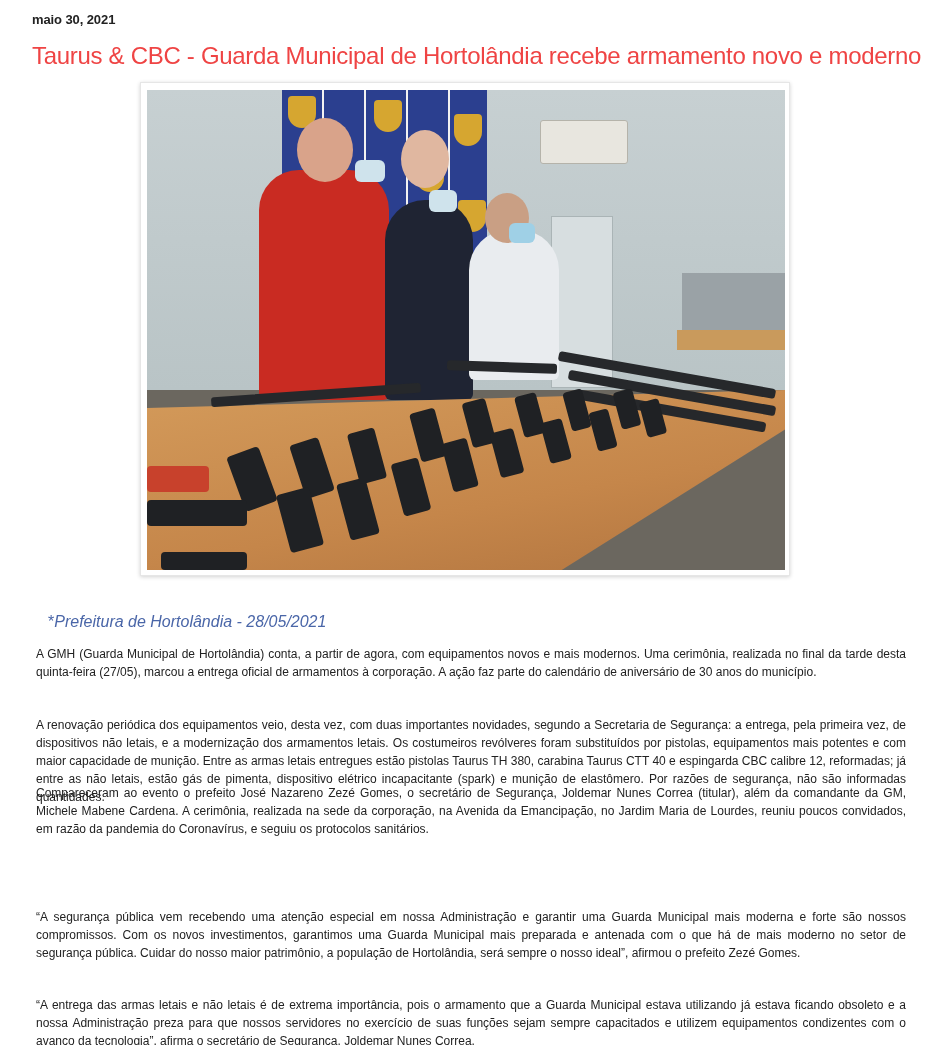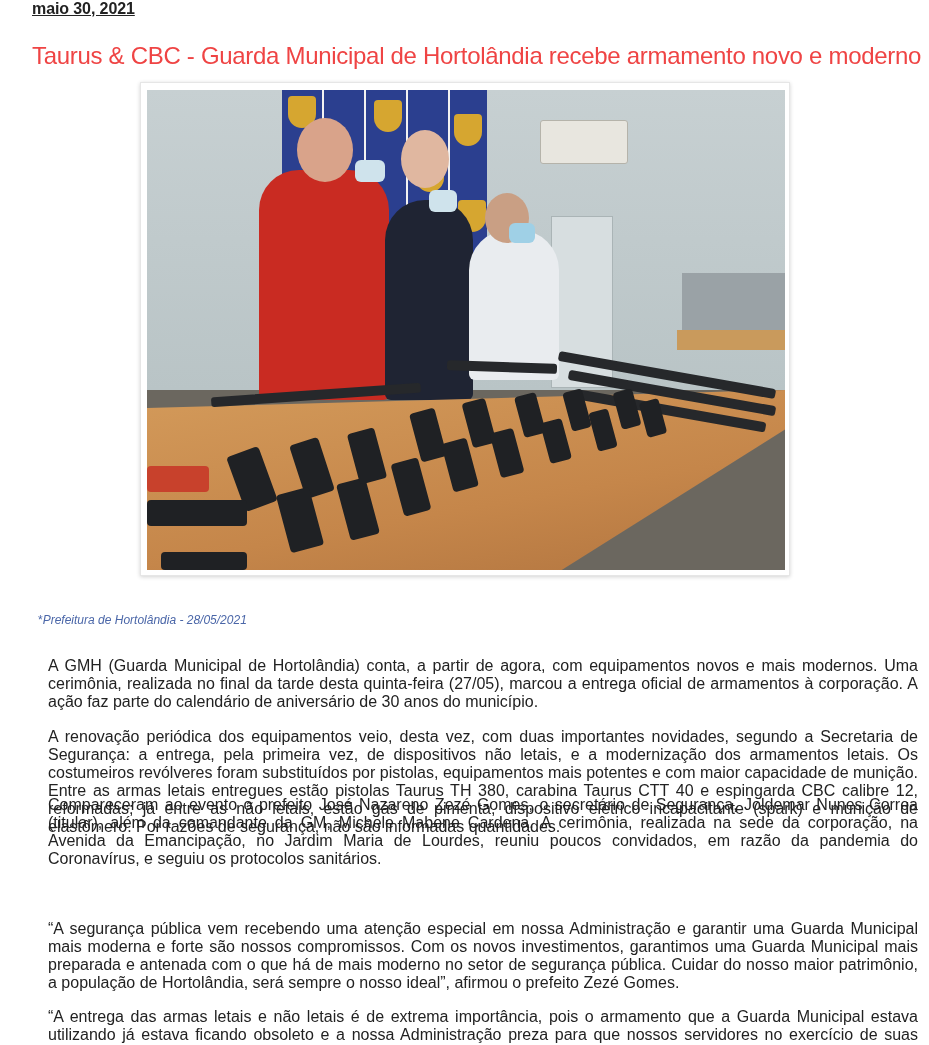--- a/index.html
+++ b/index.html
@@ -17,26 +17,25 @@
     }
     .post {
       position: absolute;
       left: 32px;
       top: 0;
       width: 870px;
     }
     .post-date {
       position: absolute;
       left: 0;
-      top: 0;
-      font-size: 16px;
+      top: 12px;
+      font-size: 13px;
       font-weight: bold;
       color: #222222;
       letter-spacing: -0.1px;
-      text-decoration: underline;
     }
     .post-title {
       position: absolute;
       left: 0;
       top: 42px;
       margin: 0;
       font-size: 24px;
       font-weight: normal;
       color: #ef4444;
       letter-spacing: -0.3px;
@@ -77,37 +76,37 @@
     .p-red-head { position:absolute; left:150px; top:28px; width:56px; height:64px; background:#d9a38a; border-radius:50%; }
     .p-suit { left:238px; top:110px; width:88px; height:200px; background:#1f2433; }
     .p-suit-head { position:absolute; left:254px; top:40px; width:48px; height:58px; background:#e0b7a0; border-radius:50%; }
     .p-white { left:322px; top:140px; width:90px; height:150px; background:#e9ecef; }
     .p-white-head { position:absolute; left:338px; top:103px; width:44px; height:50px; background:#c99f84; border-radius:50%; }
     .mask { position:absolute; background:#cfe3ec; border-radius:6px; }
     .gun { position:absolute; background:#1f2124; border-radius:4px; }
     .rifle { position:absolute; height:10px; background:#26282b; border-radius:3px; }
     .caption-source {
       position: absolute;
-      left: 6px;
+      left: 16px;
       top: 613px;
-      font-size: 12px;
+      font-size: 16px;
       font-style: italic;
       color: #4a66a8;
       text-decoration: none;
     }
     .caption-source .asterisk { font-style: normal; color:#4a66a8; }
     .body-text {
       position: absolute;
       left: 0;
       width: 870px;
-      font-size: 16px;
+      font-size: 12px;
       line-height: 18px;
       text-align: justify;
       color: #222222;
-      margin: 16px;
+      margin: 4px;
     }
     .p1 { top: 641px; }
     .p2 { top: 712px; }
     .p3 { top: 780px; }
     .p4 { top: 904px; }
     .p5 { top: 992px; }
   </style>
 </head>
 <body>
 

